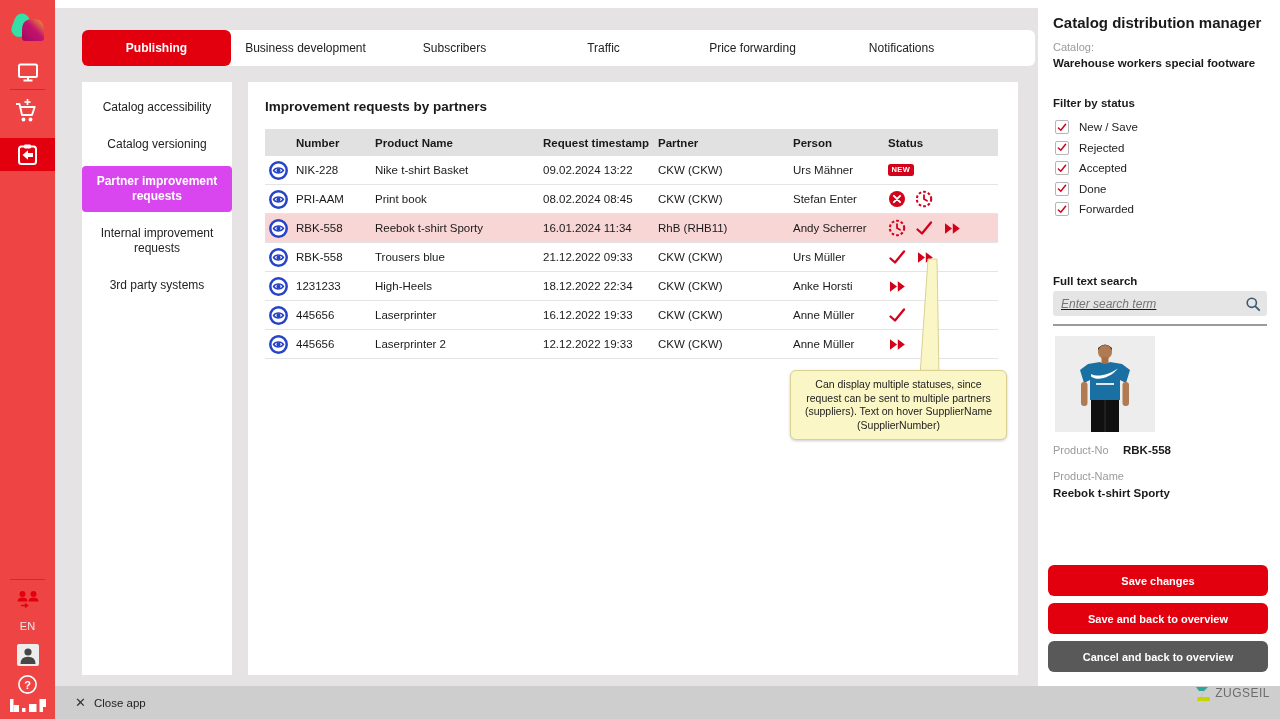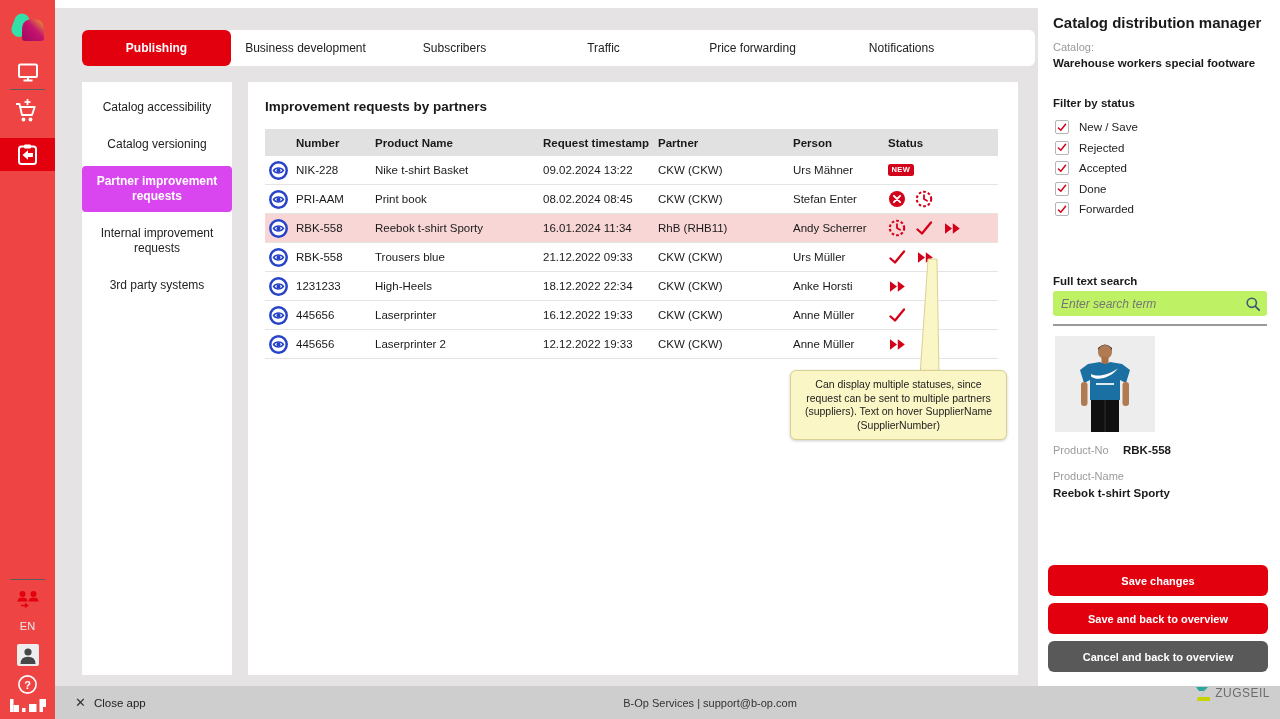--- a/index.html
+++ b/index.html
@@ -54,22 +54,22 @@
   
   .rpanel{left:1038px;top:0;width:266px;height:686px;background:#fff;z-index:10;}
   .rp-title{position:absolute;left:15px;top:14px;font-size:15px;font-weight:bold;}
   .rp-label{position:absolute;left:15px;font-size:11px;color:#9b9b9b;}
   .rp-bold{position:absolute;left:15px;font-size:11.5px;font-weight:bold;}
   .chk-list{position:absolute;left:17px;top:117px;}
   .chk-row{display:flex;align-items:center;height:20.5px;cursor:pointer;}
   .chk{width:12px;height:12px;border:1.5px solid #b5b5b5;border-radius:2px;background:#fff;
        display:flex;align-items:center;justify-content:center;margin-right:10px;}
   .chk-lbl{font-size:11.5px;color:#222;}
-  .search-box{position:absolute;left:15px;top:291px;width:214px;height:25px;background:#bef264;
-              border-radius:3px;display:flex;align-items:center;box-sizing:border-box;padding:0 6px;}
+  .search-box{position:absolute;left:15px;top:291px;width:214px;height:25px;background:#e5e5e5;
+              border-radius:3px;display:flex;align-items:center;box-sizing:border-box;padding:0 6px;text-decoration:underline;}
   .search-box input{flex:1;border:none;background:transparent;outline:none;font-style:italic;
                     font-size:12px;color:#555;font-family:"Liberation Sans",sans-serif;min-width:0;}
   .rp-divider{position:absolute;left:15px;top:324px;width:214px;height:2px;background:#9a9a9a;}
   .prod-img{position:absolute;left:17px;top:336px;width:100px;height:96px;}
   .prod-no-val{position:absolute;left:85px;font-size:11.5px;font-weight:bold;}
   .pbtns{position:absolute;left:10px;top:565px;width:220px;display:flex;flex-direction:column;gap:7px;}
   .pbtn{height:31px;border-radius:6px;display:flex;align-items:center;justify-content:center;
         color:#fff;font-size:11px;font-weight:bold;cursor:pointer;}
   .pbtn.primary{background:#e2000f;}
   .pbtn.secondary{background:#595959;}
@@ -391,21 +391,20 @@
       <div class="pbtn primary">Save and back to overview</div>
       <div class="pbtn secondary">Cancel and back to overview</div>
     </div>
 </div>
 
 <div class="abs footer">
   <div class="close-app">
     <span class="x-glyph">✕</span>
     <span>Close app</span>
   </div>
-  <div class="foot-center">B-Op Services | support@b-op.com</div>
   <div class="brand">
     <svg width="16" height="16" viewBox="0 0 16 16">
       <polygon points="1,1 13,1 9,5 4,5" fill="#2aa79b"></polygon>
       <polygon points="13,1 5,11 2,15 10,5" fill="#5cb85c"></polygon>
       <polygon points="3,11 15,11 15,15 2,15" fill="#c8d400"></polygon>
     </svg>
     <span>ZUGSEIL</span>
   </div>
 </div>
 

